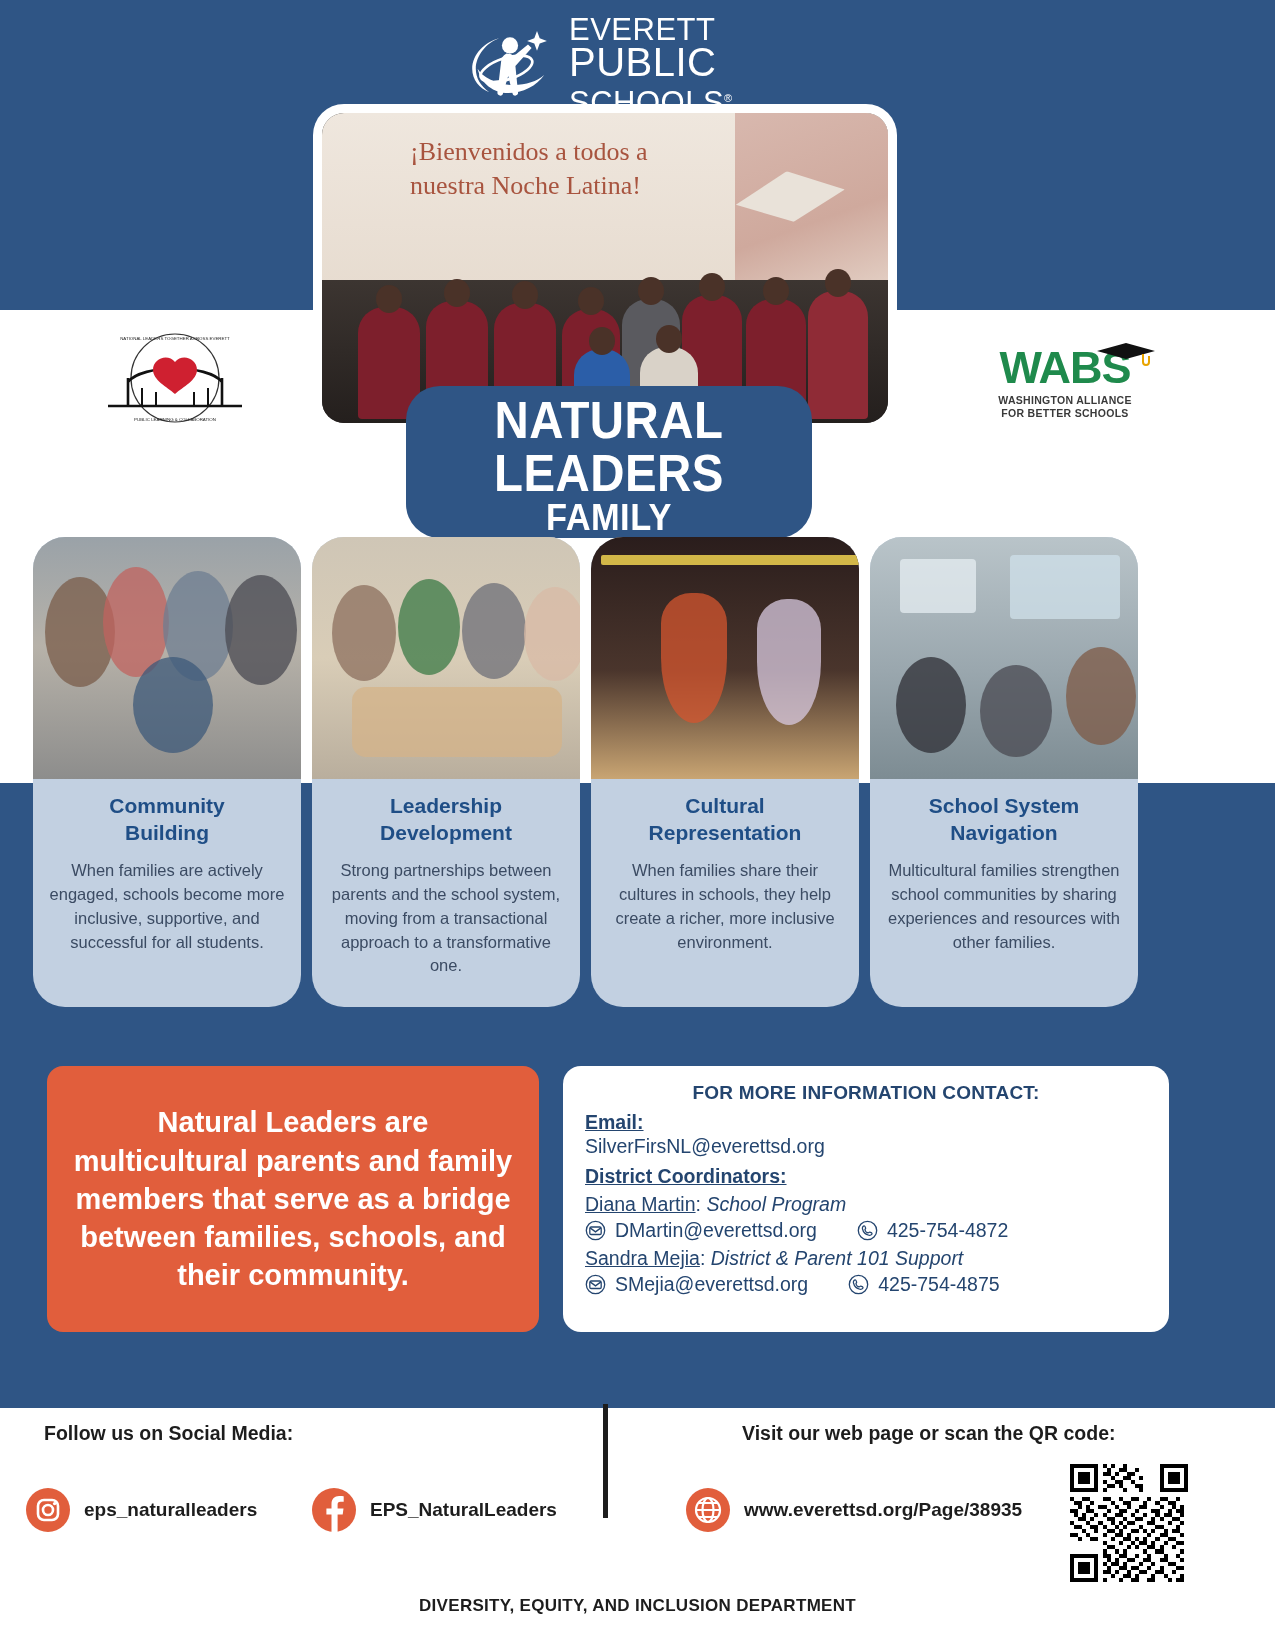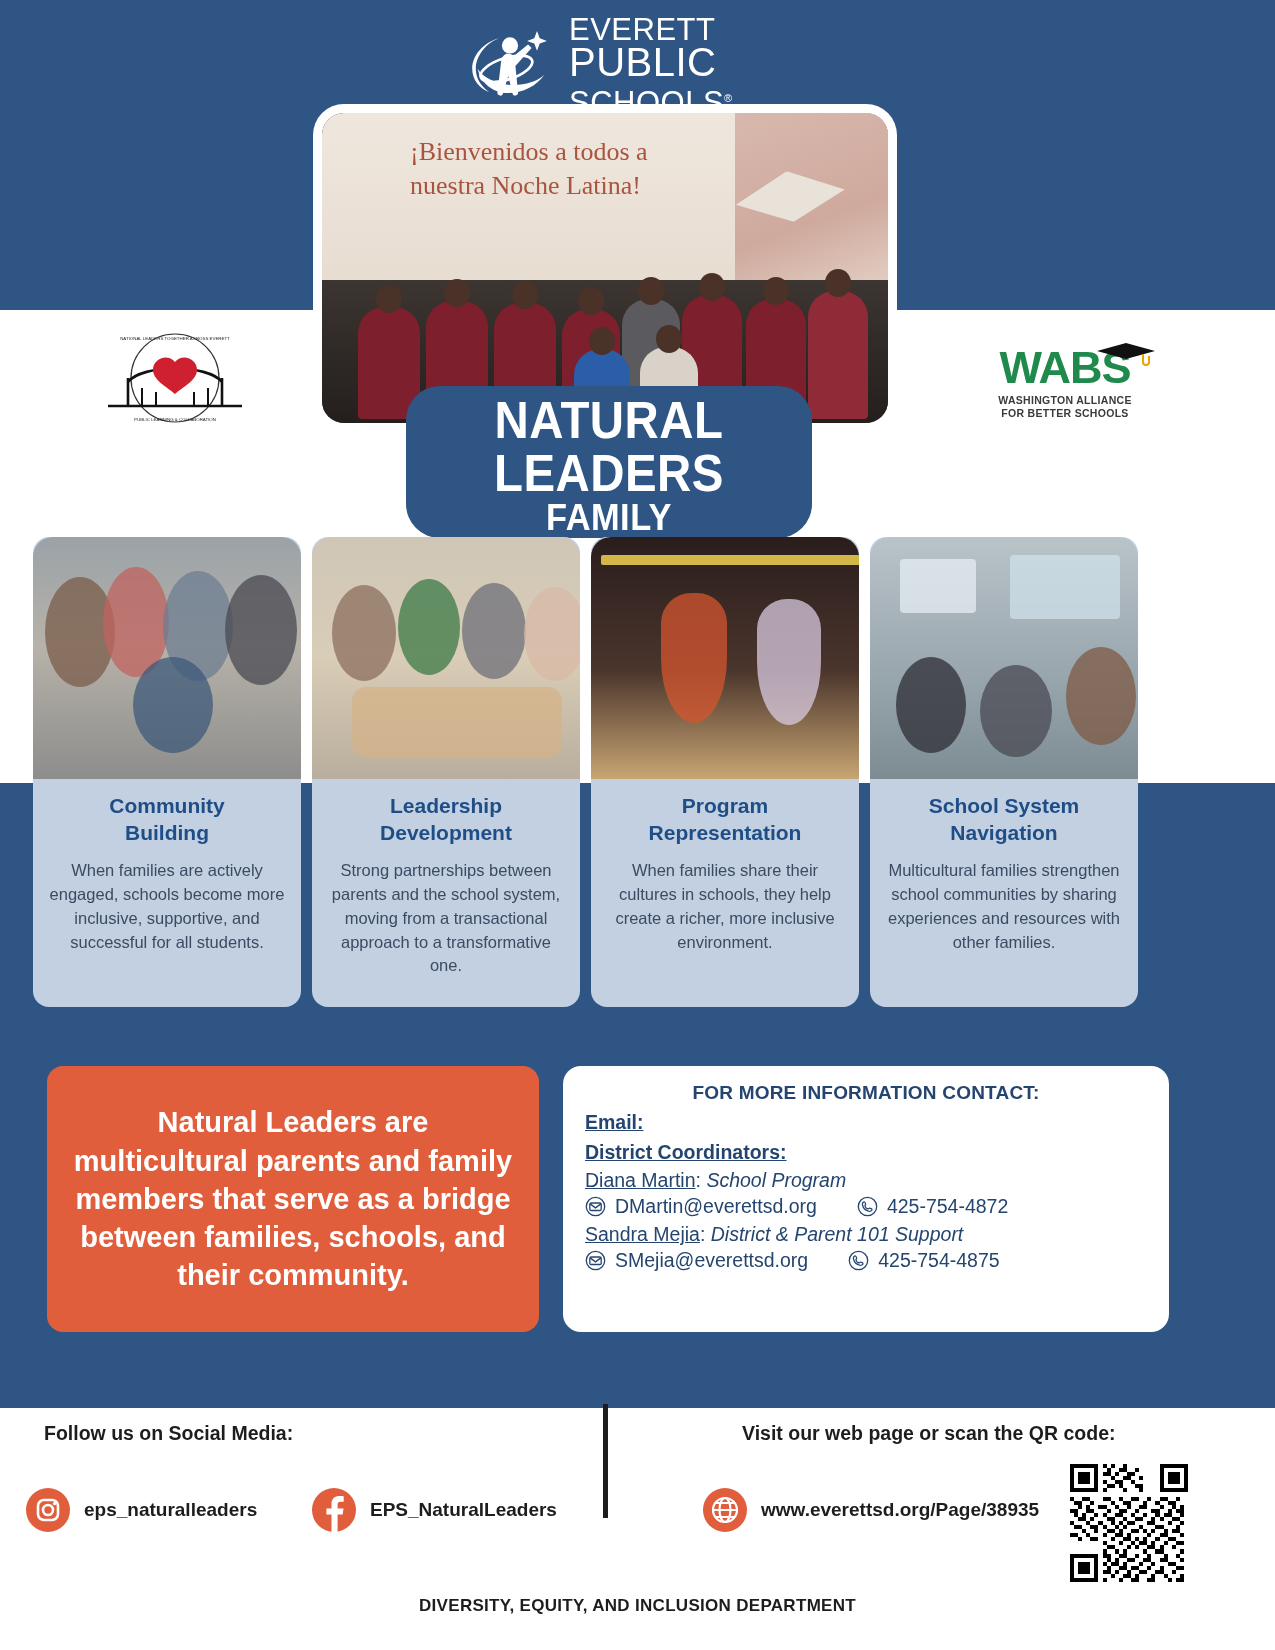--- a/index.html
+++ b/index.html
@@ -63,21 +63,21 @@
   }
   .title-pill .t1{font-size:51px;font-weight:bold;letter-spacing:.5px;line-height:1.04;
     font-stretch:condensed;transform:scaleX(.93);transform-origin:center;}
   .title-pill .t2{font-size:37px;font-weight:bold;letter-spacing:.5px;line-height:1.1;
     transform:scaleX(.93);transform-origin:center;margin-top:-2px;}
   .title-pill .t3{font-size:21px;font-weight:bold;letter-spacing:1.2px;margin-top:3px;
     transform:scaleX(.95);transform-origin:center;}
 
   
   .cards{position:absolute;left:33px;top:537px;width:1209px;height:470px;display:flex;gap:11px;}
-  .card{width:268px;border-radius:16px;overflow:hidden;display:flex;flex-direction:column;
+  .card{width:268px;border-radius:32px;overflow:hidden;display:flex;flex-direction:column;
     background:#c2d0e1;}
   .card .photo{height:242px;border-radius:20px 20px 0 0;position:relative;overflow:hidden;}
   .card .body{flex:1;padding:14px 16px 12px;text-align:center;border-radius:0 0 20px 20px;}
   .card h3{margin:0;font-size:21px;font-weight:bold;color:#1f4e86;line-height:1.28;}
   .card p{margin:12px 0 0;font-size:16.5px;color:#3b4b63;line-height:1.45;}
 
   
   .ph1{background:linear-gradient(180deg,#9aa2a8 0%,#b7b2a9 45%,#8d8d8c 100%);}
   .ph2{background:linear-gradient(180deg,#cfc6b6 0%,#d9cdb7 50%,#b9ae9d 100%);}
   .ph3{background:linear-gradient(180deg,#2a1d1c 0%,#4a352c 55%,#c9a573 100%);}
@@ -111,21 +111,21 @@
 
   
   .foot-left-title{position:absolute;left:44px;top:1422px;font-size:19.5px;font-weight:bold;color:#1d1d1d;}
   .foot-right-title{position:absolute;left:742px;top:1422px;font-size:19.5px;font-weight:bold;color:#1d1d1d;}
   .divider{position:absolute;left:603px;top:1404px;width:5px;height:114px;background:#1d1d1d;}
   .sm{position:absolute;display:flex;align-items:center;gap:14px;}
   .sm .badge{width:44px;height:44px;border-radius:50%;background:#e15e3c;position:relative;flex:0 0 44px;}
   .sm .nm{font-size:19px;font-weight:bold;color:#1d1d1d;}
   .sm1{left:26px;top:1488px;}
   .sm2{left:312px;top:1488px;}
-  .sm3{left:703px;top:1488px;}
+  .sm3{left:686px;top:1488px;}
   .qr{position:absolute;left:1070px;top:1464px;width:118px;height:118px;background:#ffffff;}
   .dept{position:absolute;left:0;top:1596px;width:1275px;text-align:center;
     font-size:17px;font-weight:bold;color:#1d1d1d;letter-spacing:.3px;}
 </style>
 </head>
 <body>
 
 <div class="band-top"></div>
 <div class="band-white"></div>
 <div class="band-mid"></div>
@@ -251,21 +251,21 @@
     </div>
   </div>
 
   <div class="card">
     <div class="photo ph3">
       <div class="blob" style="left:70px;top:56px;width:66px;height:130px;background:#d4552f;border-radius:30px 30px 50% 50%;"></div>
       <div class="blob" style="left:166px;top:62px;width:64px;height:126px;background:#d8c9e0;border-radius:30px 30px 50% 50%;"></div>
       <div class="blob" style="left:10px;top:18px;width:270px;height:10px;background:#e4c84c;border-radius:2px;opacity:.9;"></div>
     </div>
     <div class="body">
-      <h3><span>Program</span><br>
+      <h3><span>Cultural</span><br>
           <span>Representation</span></h3>
       <p>When families share their cultures in schools, they help create a richer, more inclusive environment.</p>
     </div>
   </div>
 
   <div class="card">
     <div class="photo ph4">
       <div class="blob" style="left:30px;top:22px;width:76px;height:54px;background:#e6eef2;border-radius:4px;"></div>
       <div class="blob" style="left:140px;top:18px;width:110px;height:64px;background:#cfe0ea;border-radius:4px;"></div>
       <div class="blob" style="left:26px;top:120px;width:70px;height:96px;background:#2e2e34;"></div>
@@ -281,20 +281,21 @@
 
 </div>
 
 <div class="callout">
   <p>Natural Leaders are multicultural parents and family members that serve as a bridge between families, schools, and their community.</p>
 </div>
 
 <div class="contact">
   <div class="hd">FOR MORE INFORMATION CONTACT:</div>
   <div class="lbl">Email:</div>
+  <div class="val">SilverFirsNL@everettsd.org</div>
   <div class="lbl">District Coordinators:</div>
 
   <div class="coord">
     <span class="nm">Diana Martin</span><span>:</span>
     <span class="role">School Program</span>
   </div>
   <div class="row">
     <svg class="ic" viewBox="0 0 24 24">
       <circle cx="12" cy="12" r="10.5" fill="none" stroke="#24456f" stroke-width="1.5"></circle>
       <rect x="5.5" y="8" width="13" height="8.6" rx="1.6" fill="none" stroke="#24456f" stroke-width="1.5"></rect>

